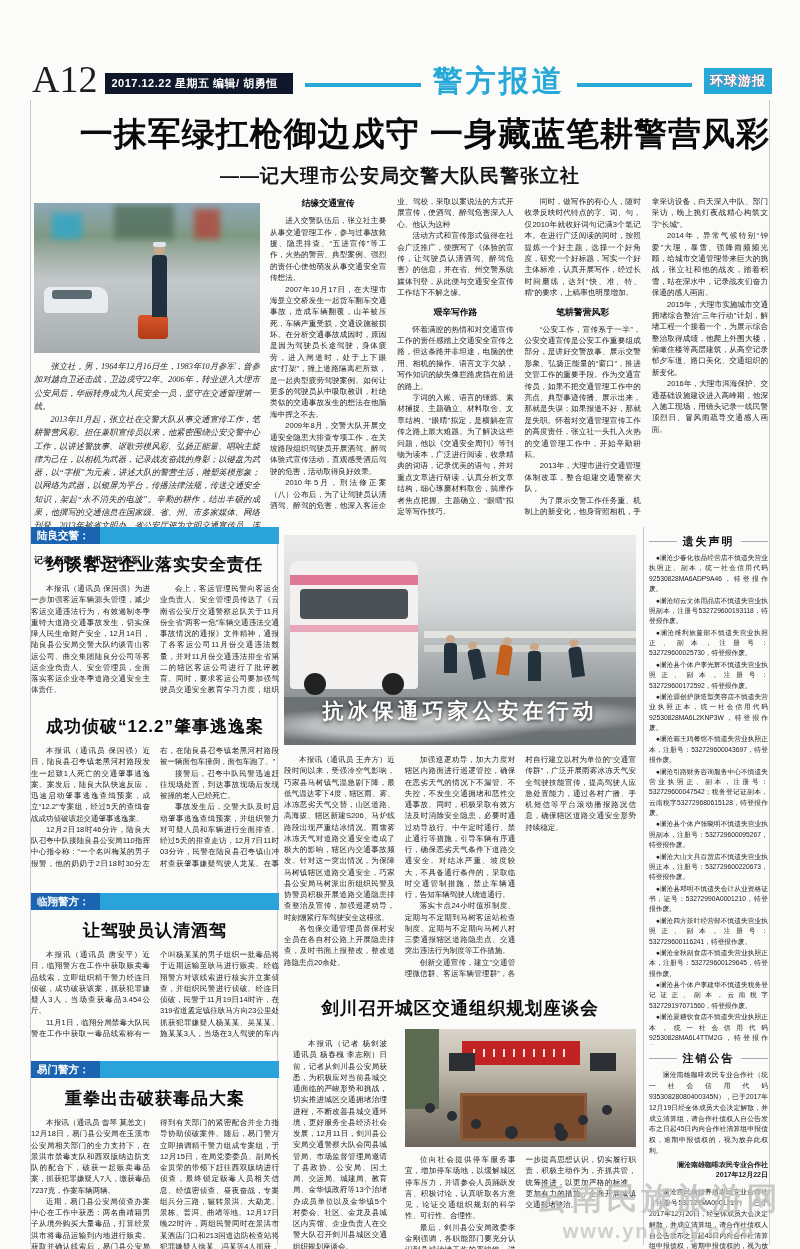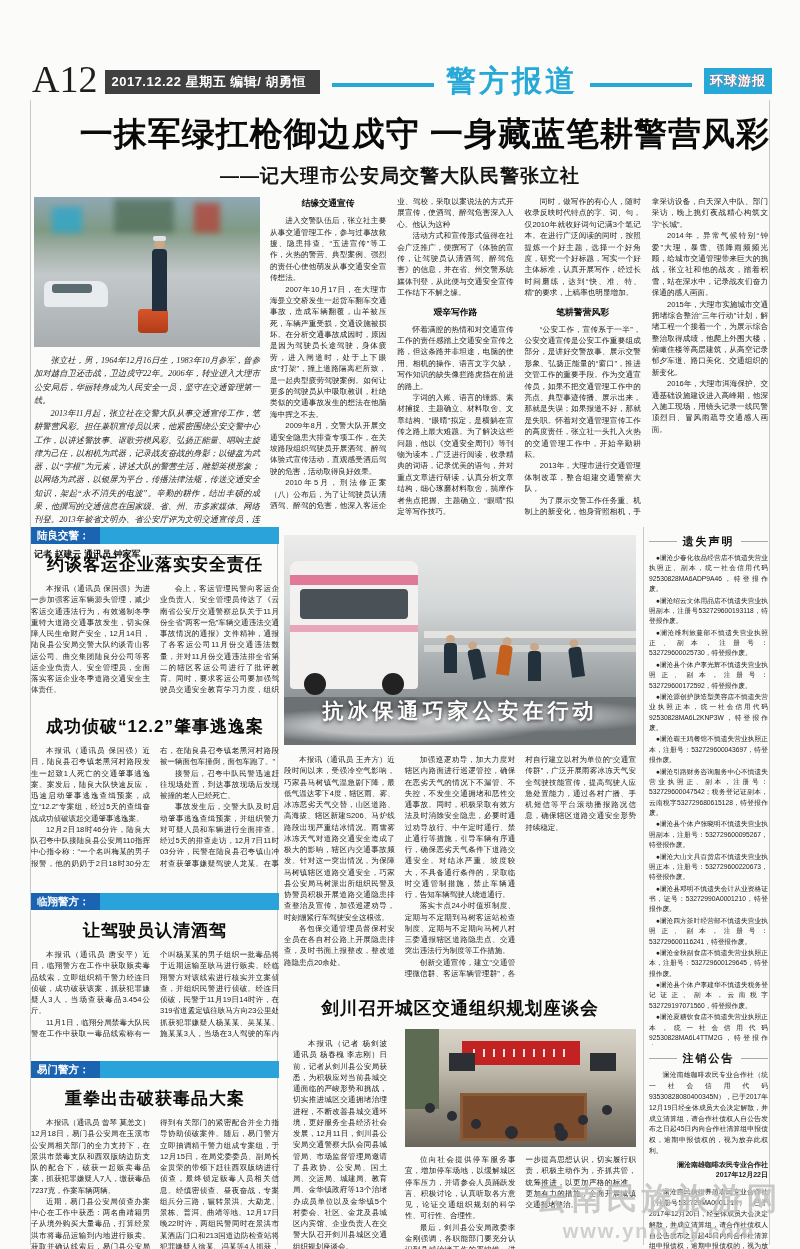--- a/index.html
+++ b/index.html
@@ -2,32 +2,32 @@
 <html><head>
 <meta charset="utf-8">
 <style>
   html,body{margin:0;padding:0;background:#e9e9e7;}
   .page{position:relative;width:800px;height:1249px;margin:0 auto;background:#fbfbf9;
         font-family:"Liberation Sans","DejaVu Sans",sans-serif;color:#1b1b1b;overflow:hidden;}
   .vline{position:absolute;width:1px;background:#c9c9c9;}
   
   .hdr{position:absolute;left:32px;right:28px;top:50px;height:46px;display:flex;align-items:flex-end;}
   .pageno{font-family:"Liberation Serif","DejaVu Serif",serif;font-size:38px;line-height:0.9;color:#1e1e1e;margin-right:8px;}
-  .datebar{background:#404040;color:#fff;font-size:13px;font-weight:bold;letter-spacing:.5px;
+  .datebar{background:#0f172a;color:#fff;font-size:11px;font-weight:bold;letter-spacing:.5px;
            padding:3px 14px 3px 6px;min-width:168px;margin-bottom:2px;}
   .hline{flex:1;height:4px;background:#27a9d8;margin:0 12px 9px;}
   .sectitle{color:#27a9d8;font-size:30px;font-weight:900;letter-spacing:3px;line-height:1;margin-bottom:0px;}
   .masthead{background:#27a9d8;color:#fff;font-size:13px;font-weight:900;letter-spacing:1px;
             padding:4px 6px;margin-bottom:2px;text-shadow:0 0 1px #d33;}
   
   .headline{position:absolute;left:30px;right:30px;top:112px;text-align:right;font-size:33px;
             font-weight:900;color:#0a0a0a;letter-spacing:1px;white-space:nowrap;}
   .subheadline{position:absolute;left:0;right:0;top:163px;text-align:center;font-size:19px;
                font-weight:600;color:#151515;letter-spacing:1px;}
-  .lead-left{position:absolute;left:34px;top:197px;width:226px;}
+  .lead-left{position:absolute;left:34px;top:203px;width:226px;}
   .lead-photo{position:relative;height:150px;overflow:hidden;
      background:linear-gradient(180deg,#8fa8b5 0%,#7f9a84 22%,#a9b4ae 38%,#c3c8ca 52%,#b6bbbe 75%,#a8adb0 100%);}
   .ph-smear{position:absolute;filter:blur(3px);opacity:.8;}
   .lead-car{position:absolute;left:10px;top:84px;width:64px;height:26px;background:#e9ecee;border-radius:6px 10px 4px 4px;}
   .lead-car:before{content:"";position:absolute;left:8px;top:3px;width:40px;height:9px;background:#5c6a72;border-radius:3px;}
   .lead-officer{position:absolute;left:118px;top:52px;width:15px;height:62px;background:#20303f;border-radius:4px 4px 0 0;}
   .lead-officer:before{content:"";position:absolute;left:2px;top:-10px;width:11px;height:10px;background:#caa98b;border-radius:50%;}
   .lead-officer:after{content:"";position:absolute;left:1px;top:-13px;width:13px;height:5px;background:#dfe4e8;border-radius:2px;}
   .lead-barrel{position:absolute;left:104px;top:112px;width:30px;height:24px;background:linear-gradient(180deg,#d8542a,#b23c18);border-radius:4px;}
   .lead-intro{margin-top:7px;font-family:"Liberation Serif","DejaVu Serif",serif;font-style:italic;

